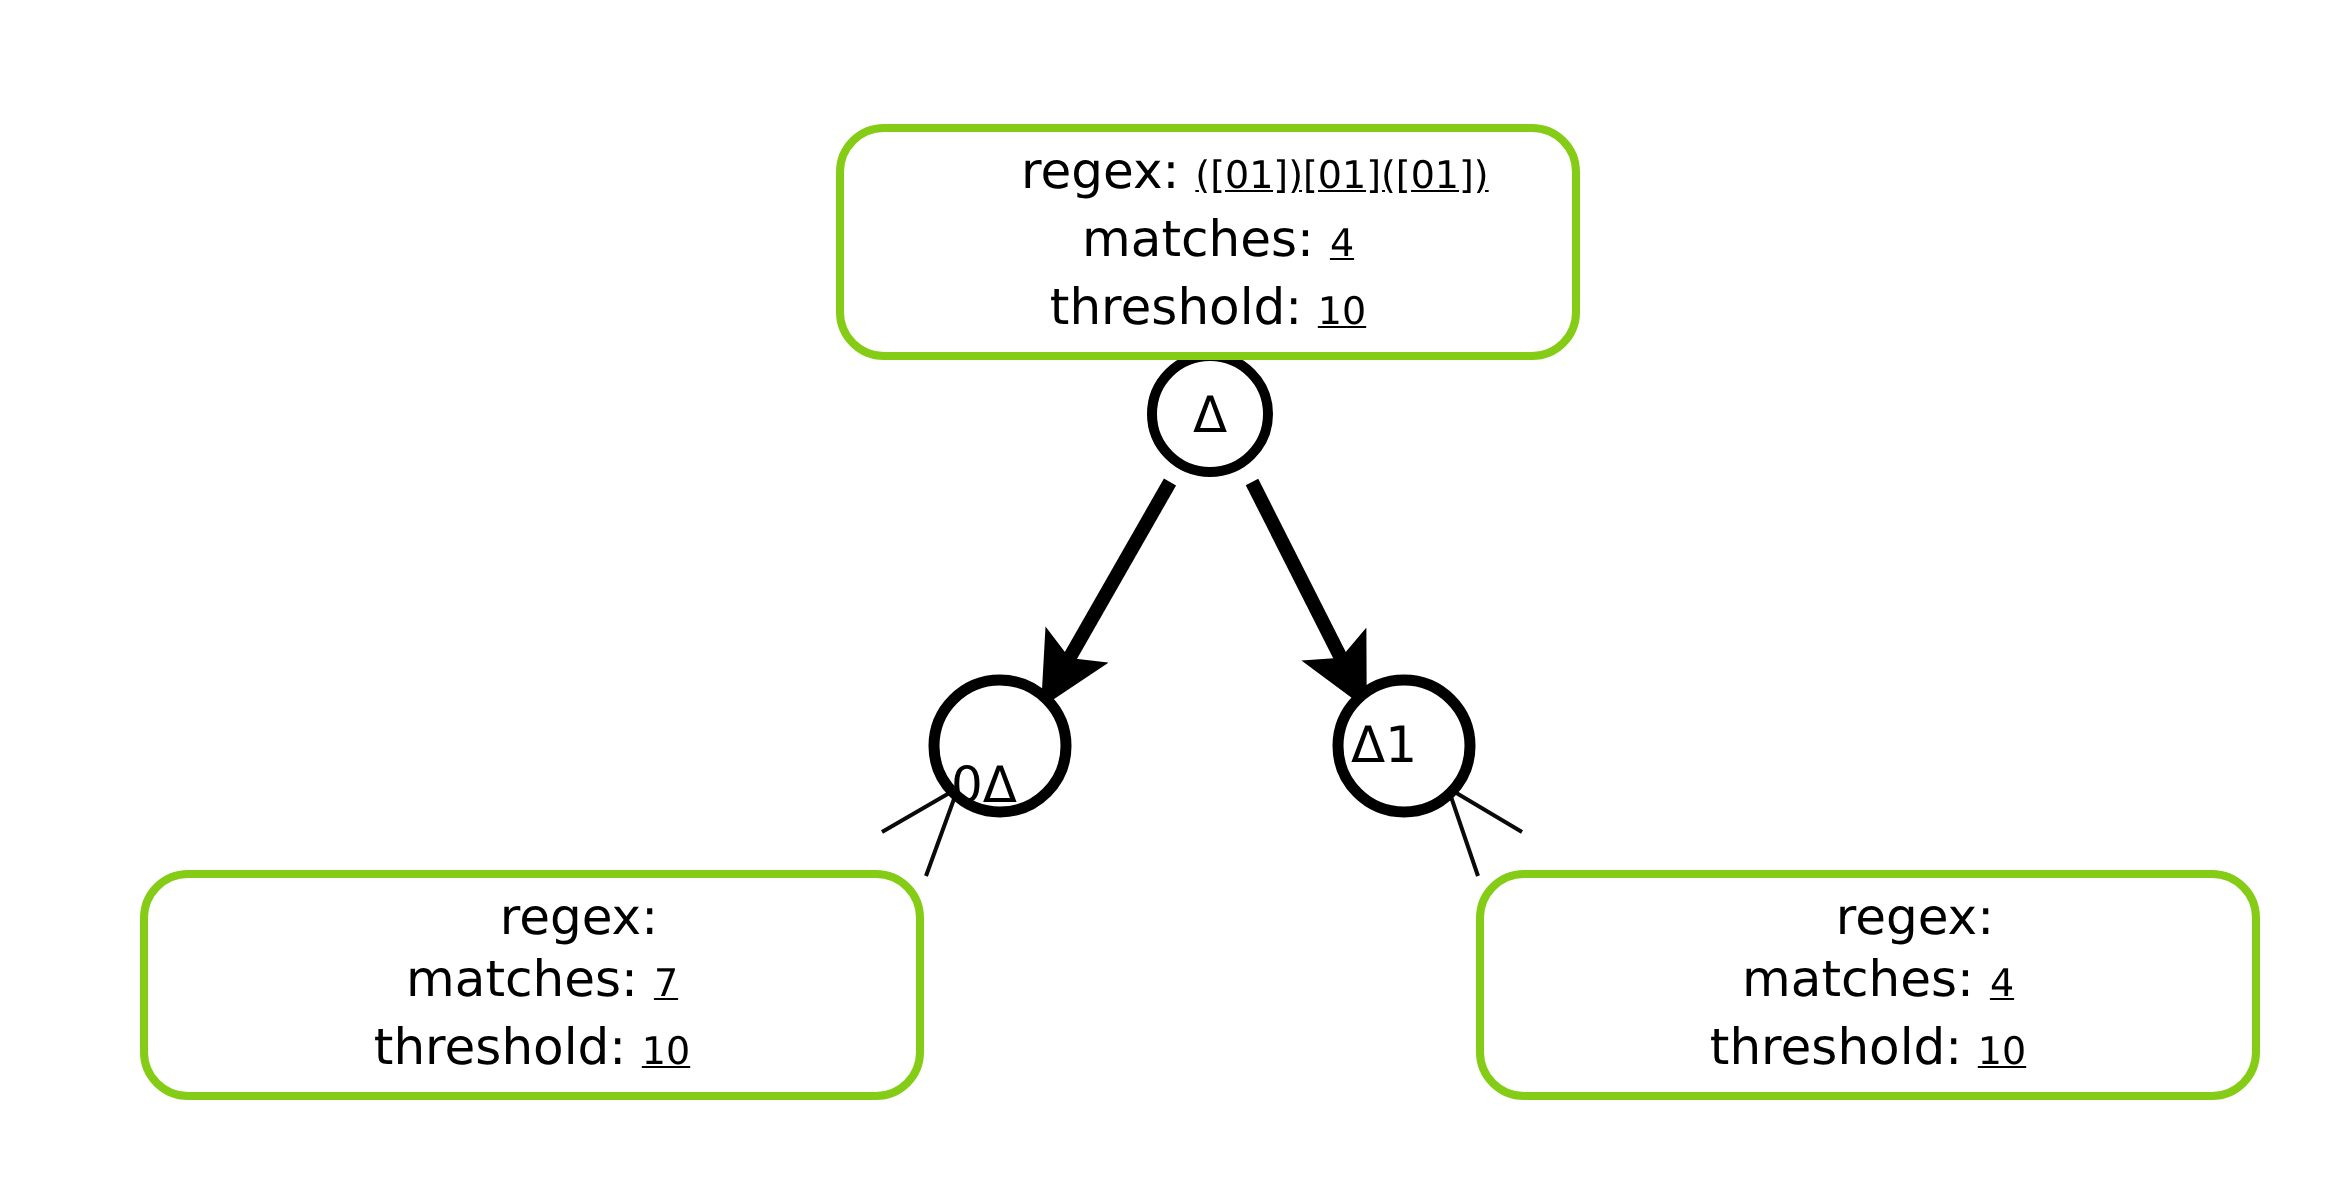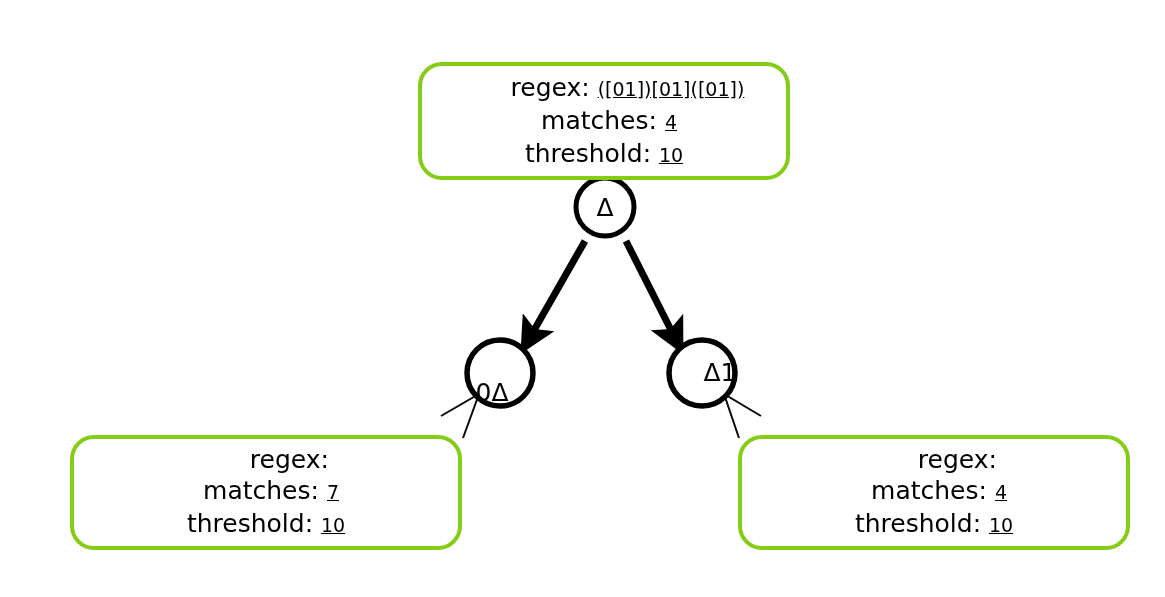--- a/index.html
+++ b/index.html
@@ -105,21 +105,21 @@
     <line x1="585" y1="241" x2="533" y2="332" stroke="#000000" stroke-width="7" marker-end="url(#arrowhead)"></line>
     <line x1="626" y1="241" x2="672" y2="332" stroke="#000000" stroke-width="7" marker-end="url(#arrowhead)"></line>
 
     <circle cx="605" cy="207" r="29" fill="#ffffff" stroke="#000000" stroke-width="5"></circle>
     <circle cx="500" cy="373" r="33" fill="#ffffff" stroke="#000000" stroke-width="5.5"></circle>
     <circle cx="702" cy="373" r="33" fill="#ffffff" stroke="#000000" stroke-width="5.5"></circle>
   </svg>
 
   <div class="node-label" style="left:575px; top:195px; width:60px;">Δ</div>
   <div class="node-label" style="left:466px; top:380px; width:52px;">0Δ</div>
-  <div class="node-label" style="left:668px; top:360px; width:48px;padding-left:28px;">Δ1</div>
+  <div class="node-label" style="left:668px; top:360px; width:48px;">Δ1</div>
 
   <div class="callout-box" style="left:418px; top:42px; width:372px; height:118px;">
     <div class="box-lines">
       <div class="kv-row">
         <span class="kv-label lab-w">regex:</span>
         <span class="kv-value">([01])[01]([01])</span>
       </div>
       <div class="kv-row">
         <span class="kv-label lab-w">matches:</span>
         <span class="kv-value">4</span>

